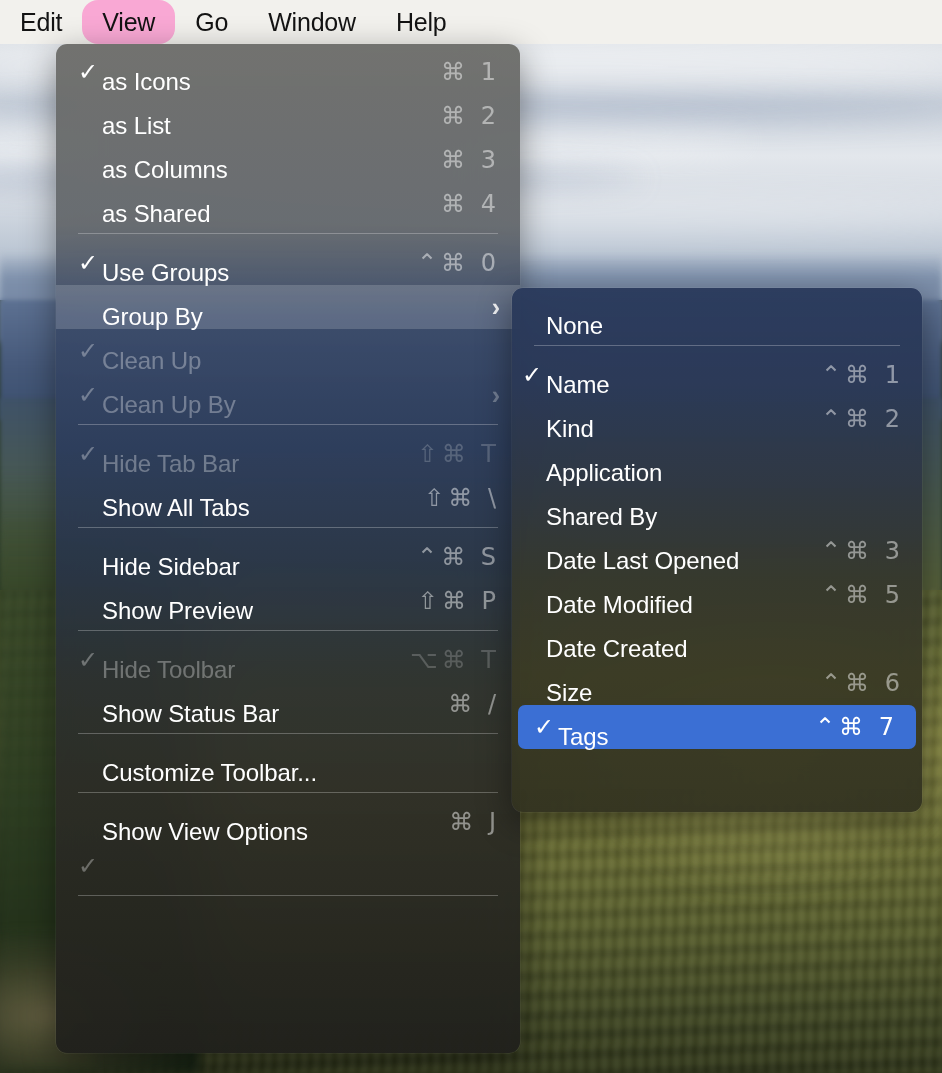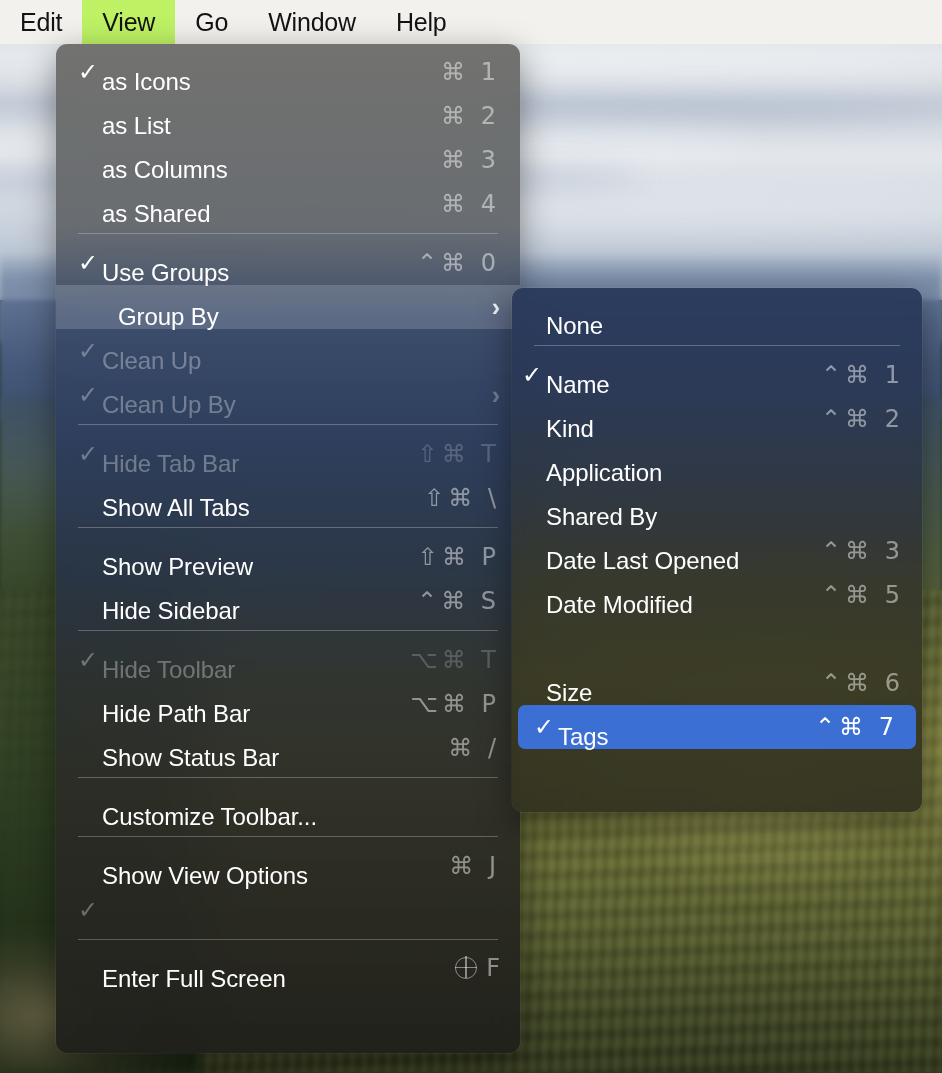--- a/index.html
+++ b/index.html
@@ -118,21 +118,22 @@
   .menubar-item {
     display: flex;
     align-items: center;
     padding: 16px 20px;
     font-size: 25px;
     color: #131313;
     letter-spacing: -0.2px;
     white-space: nowrap;
   }
   .menubar-item.active {
-    background: #bef264;
+    background: #f9a8d4;
+    border-radius: 16px;
   }
 
   
   .menu {
     position: absolute;
     border-radius: 11px;
     padding: 6px 0;
     z-index: 100;
     box-shadow: 0 10px 34px rgba(0,0,0,0.42), 0 0 0 0.5px rgba(255,255,255,0.13);
     backdrop-filter: blur(28px);
@@ -223,21 +224,20 @@
 
   
   .menu-row.disabled .row-label,
   .menu-row.disabled .row-check { color: rgba(255,255,255,0.32); }
   .menu-row.disabled .row-shortcut { color: rgba(255,255,255,0.2); }
   .menu-row.disabled .row-arrow { color: rgba(255,255,255,0.3); }
 
   
   .menu-row.hl-soft {
     background: rgba(255,255,255,0.17);
-    gap: 16px;
   }
   
   .menu-row.hl-blue {
     background: #3b6fd4;
     border-radius: 7px;
     margin: 0 6px;
     padding-left: 16px;
     padding-right: 14px;
   }
   .menu-row.hl-blue .row-label,
@@ -357,67 +357,54 @@
         <span class="row-shortcut">⇧⌘ T</span>
       </div>
       <div class="menu-row">
         <span class="row-check empty">✓</span>
         <span class="row-label">Show All Tabs</span>
         <span class="row-shortcut">⇧⌘ \</span>
       </div>
       <div class="menu-sep"></div>
       <div class="menu-row">
         <span class="row-check empty">✓</span>
+        <span class="row-label">Hide Sidebar</span>
+        <span class="row-shortcut">⌃⌘ S</span>
+      </div>
+      <div class="menu-row">
+        <span class="row-check empty">✓</span>
         <span class="row-label">Show Preview</span>
         <span class="row-shortcut">⇧⌘ P</span>
       </div>
-      <div class="menu-row">
-        <span class="row-check empty">✓</span>
-        <span class="row-label">Hide Sidebar</span>
-        <span class="row-shortcut">⌃⌘ S</span>
-      </div>
       <div class="menu-sep"></div>
       <div class="menu-row disabled">
         <span class="row-check empty">✓</span>
         <span class="row-label">Hide Toolbar</span>
         <span class="row-shortcut">⌥⌘ T</span>
       </div>
       <div class="menu-row">
         <span class="row-check empty">✓</span>
-        <span class="row-label">Hide Path Bar</span>
-        <span class="row-shortcut">⌥⌘ P</span>
-      </div>
-      <div class="menu-row">
-        <span class="row-check empty">✓</span>
         <span class="row-label">Show Status Bar</span>
         <span class="row-shortcut">⌘ /</span>
       </div>
       <div class="menu-sep"></div>
       <div class="menu-row">
         <span class="row-check empty">✓</span>
         <span class="row-label">Customize Toolbar...</span>
       </div>
       <div class="menu-sep"></div>
       <div class="menu-row">
         <span class="row-check empty">✓</span>
         <span class="row-label">Show View Options</span>
         <span class="row-shortcut">⌘ J</span>
       </div>
       <div class="menu-row disabled">
         <span class="row-check empty">✓</span>
       </div>
       <div class="menu-sep"></div>
-      <div class="menu-row">
-        <span class="row-check empty">✓</span>
-        <span class="row-label">Enter Full Screen</span>
-        <span class="row-shortcut"><span class="globe-wrap">
-            <span class="globe-icon"></span>
-            <span>F</span>
-          </span></span>
-      </div>
     </div>
 
   <div class="menu" id="groupby-menu">
       <div class="menu-row">
         <span class="row-check empty">✓</span>
         <span class="row-label">None</span>
       </div>
       <div class="menu-sep"></div>
       <div class="menu-row">
         <span class="row-check">✓</span>
@@ -442,20 +429,21 @@
         <span class="row-label">Date Last Opened</span>
         <span class="row-shortcut">⌃⌘ 3</span>
       </div>
       <div class="menu-row">
         <span class="row-check empty">✓</span>
         <span class="row-label">Date Modified</span>
         <span class="row-shortcut">⌃⌘ 5</span>
       </div>
       <div class="menu-row">
         <span class="row-check empty">✓</span>
+        <span class="row-label">Date Created</span>
       </div>
       <div class="menu-row">
         <span class="row-check empty">✓</span>
         <span class="row-label">Size</span>
         <span class="row-shortcut">⌃⌘ 6</span>
       </div>
       <div class="menu-row hl-blue">
         <span class="row-check empty">✓</span>
         <span class="row-label">Tags</span>
         <span class="row-shortcut">⌃⌘ 7</span>

